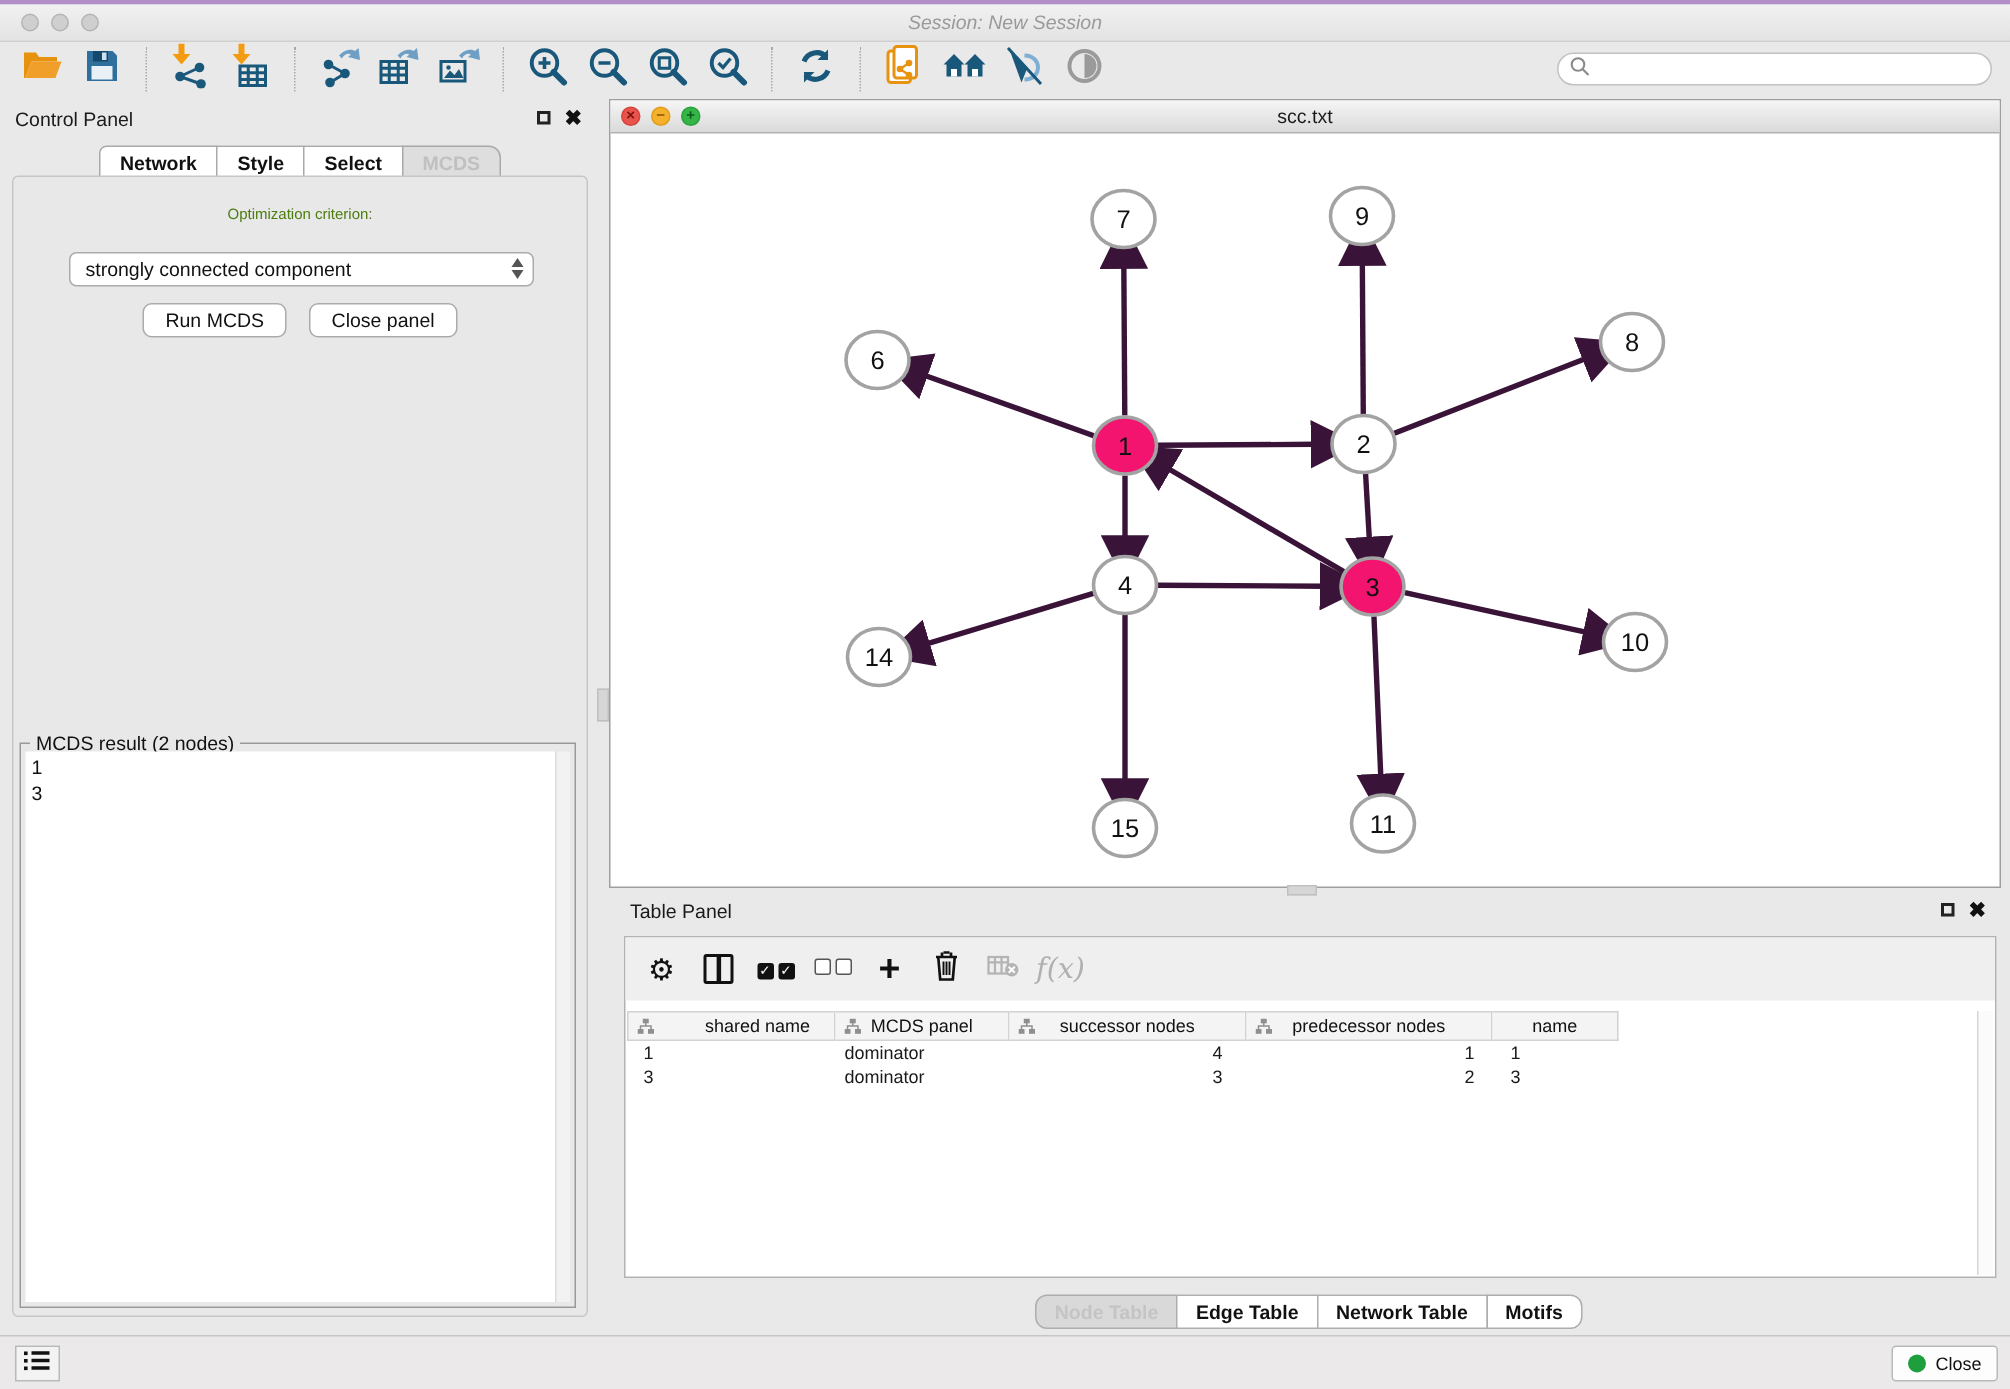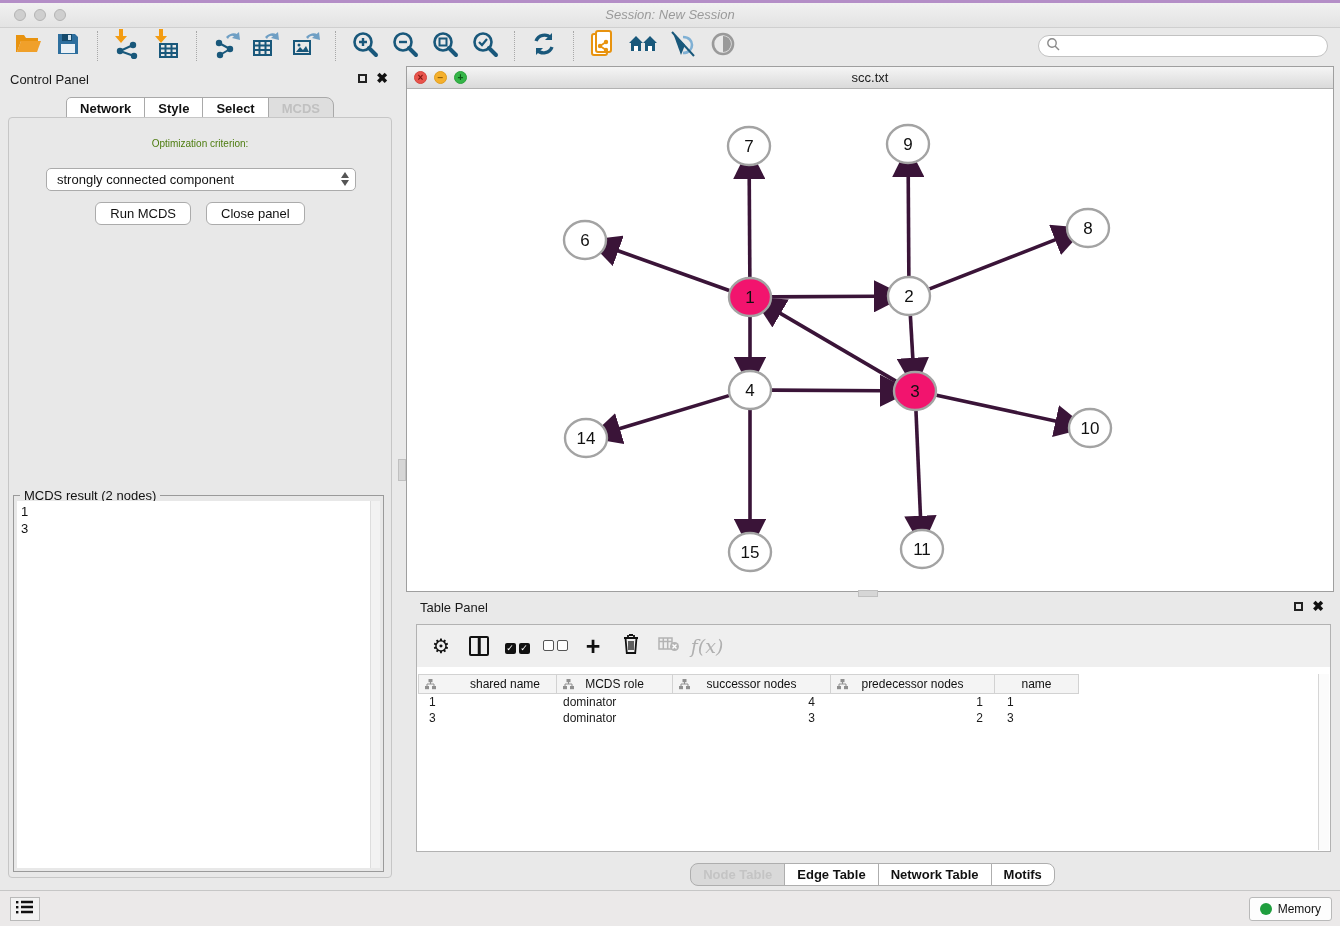--- a/index.html
+++ b/index.html
@@ -465,21 +465,21 @@
           </div>
           <div class="th-cell" style="width: 116px;">
             <span class="th-icon"><svg width="11" height="11" viewBox="0 0 11 11">
                 <g fill="#8f8f8f">
                   <rect x="3.5" y="0" width="4" height="3.2"></rect>
                   <rect x="0" y="7" width="4" height="3.2"></rect>
                   <rect x="7" y="7" width="4" height="3.2"></rect>
                 </g>
                 <path d="M5.5 3v2M2 7V5h7v2" stroke="#8f8f8f" fill="none"></path>
               </svg></span>
-            <span>MCDS role</span>
+            <span>MCDS panel</span>
           </div>
           <div class="th-cell" style="width: 158px;">
             <span class="th-icon"><svg width="11" height="11" viewBox="0 0 11 11">
                 <g fill="#8f8f8f">
                   <rect x="3.5" y="0" width="4" height="3.2"></rect>
                   <rect x="0" y="7" width="4" height="3.2"></rect>
                   <rect x="7" y="7" width="4" height="3.2"></rect>
                 </g>
                 <path d="M5.5 3v2M2 7V5h7v2" stroke="#8f8f8f" fill="none"></path>
               </svg></span>
@@ -534,17 +534,17 @@
             </g>
             <g fill="#111">
               <rect x="0" y="1" width="2.4" height="2.4"></rect>
               <rect x="0" y="6" width="2.4" height="2.4"></rect>
               <rect x="0" y="11" width="2.4" height="2.4"></rect>
             </g>
           </svg></span>
     </div>
     <div class="memory-btn">
       <span class="mem-dot"></span>
-      <span>Memory</span>
+      <span>Close</span>
     </div>
   </div>
 
 </div>
 
 </body></html>

